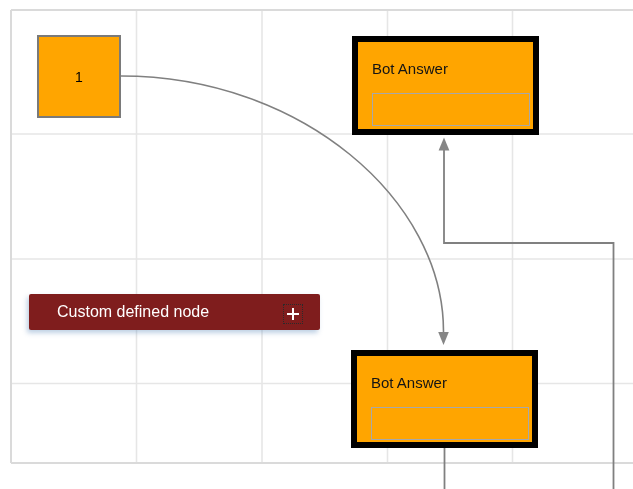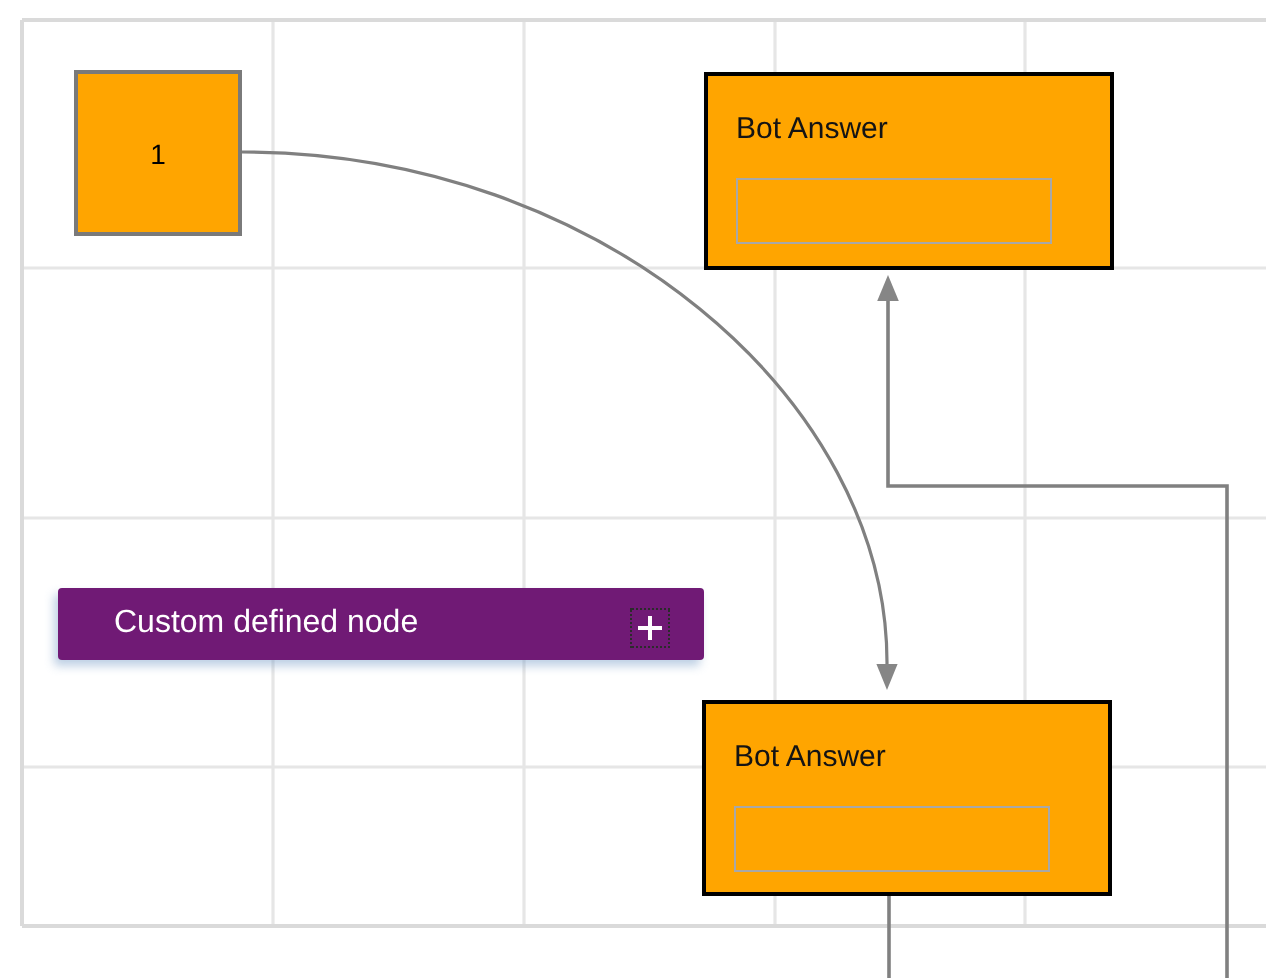--- a/index.html
+++ b/index.html
@@ -31,23 +31,23 @@
     width: 84px; height: 83px;
     background: #ffa500;
     border: 2px solid #7a7a7a;
     display: flex;
     align-items: center;
     justify-content: center;
     font-size: 14px;
     color: #000000;
   }
   .bot-node {
-    width: 205px; height: 99px;
+    width: 187px; height: 99px;
     background: #ffa500;
-    border: 2px solid #000000;
+    border: 6px solid #000000;
   }
   .bot-node-top { left: 352px; top: 36px; }
   .bot-node-bottom { left: 351px; top: 350px; height: 98px; }
   .bot-title {
     position: absolute;
     left: 14px; top: 19px;
     font-size: 15px;
     line-height: 16px;
     color: #141414;
     white-space: nowrap;
@@ -58,22 +58,22 @@
     width: 158px; height: 33px;
     border: 1px solid #a8a8a8;
     box-sizing: border-box;
     background: transparent;
     font-size: 13px;
     color: #333;
     padding: 0 4px;
   }
   .custom-node {
     left: 29px; top: 294px;
-    width: 323px; height: 36px;
-    background: #701a75;
+    width: 291px; height: 36px;
+    background: #7f1d1d;
     border-radius: 2px;
     box-shadow: -2px 3px 5px rgba(110, 150, 195, 0.45);
     color: #ffffff;
     text-decoration: underline;
   }
   .custom-label {
     position: absolute;
     left: 28px; top: 8px;
     font-size: 16px;
     line-height: 20px;

